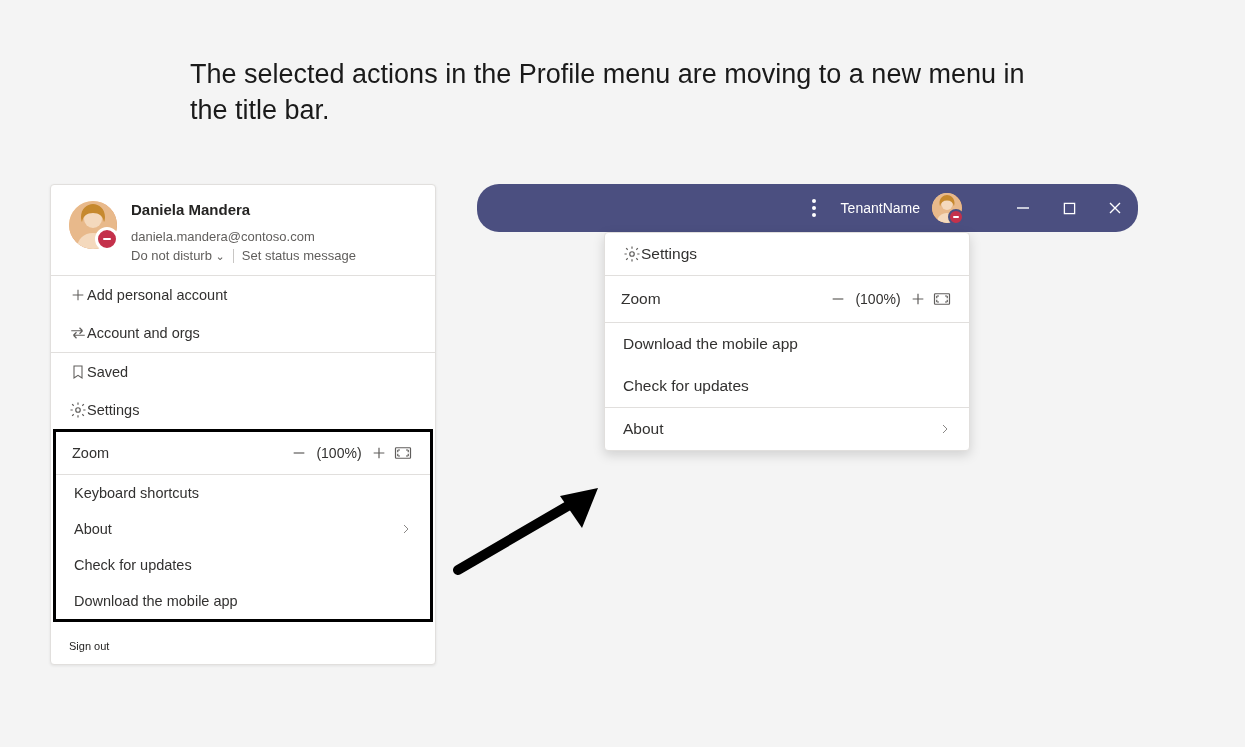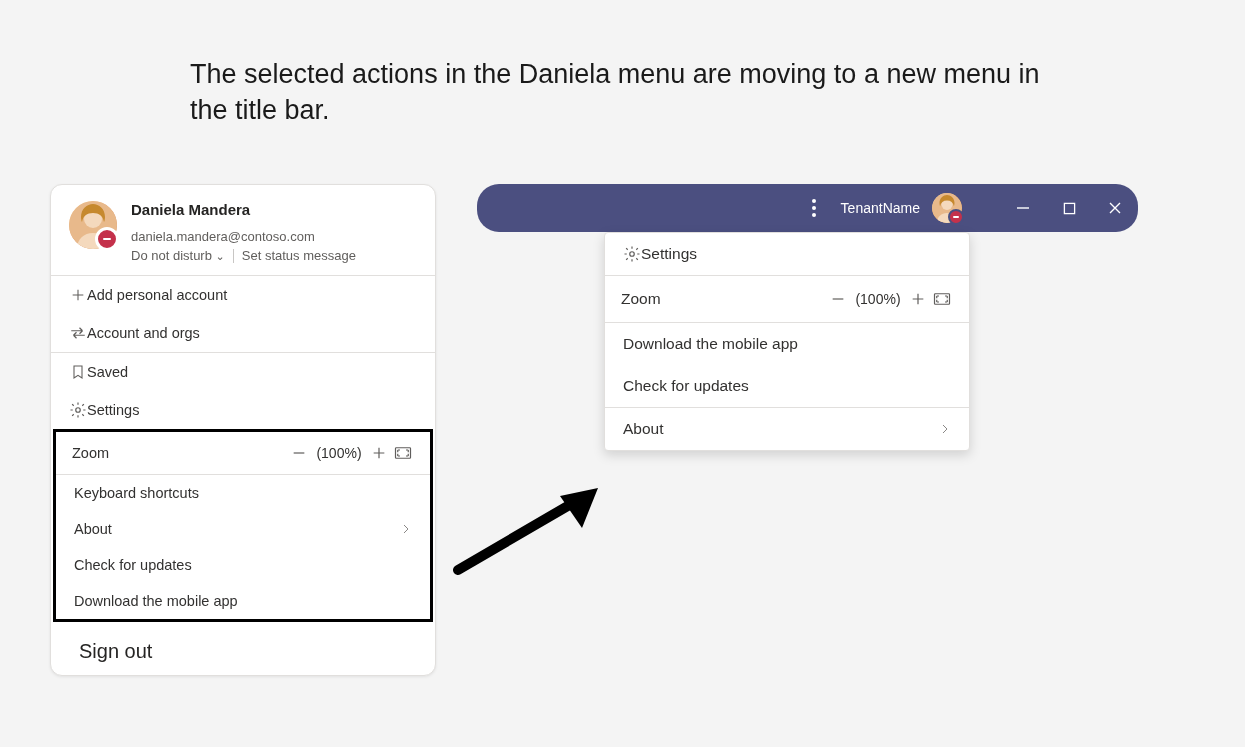--- a/index.html
+++ b/index.html
@@ -1,18 +1,18 @@
 <!DOCTYPE html>
 <html><head>
 <meta charset="utf-8">
 <style>
   html,body{margin:0;padding:0;width:1245px;height:747px;background:#f4f4f4;font-family:"Segoe UI",Arial,sans-serif;color:#252423;}
   .caption{position:absolute;left:190px;top:56px;width:870px;font-size:27px;line-height:1.35;font-weight:400;color:#1a1a1a;}
   
-  .card-left{position:absolute;left:50px;top:184px;width:384px;background:#fff;border:1px solid #e1dfdd;border-radius:12px;box-shadow:0 1px 3px rgba(0,0,0,.08);}
+  .card-left{position:absolute;left:50px;top:184px;width:384px;background:#fff;border:1px solid #e1dfdd;border-radius:4px;box-shadow:0 1px 3px rgba(0,0,0,.08);}
   .profile-header{padding:16px 18px 12px 18px;display:flex;align-items:flex-start;}
   .avatar-wrap{position:relative;width:48px;height:48px;margin-right:14px;flex:0 0 auto;}
   .avatar{width:48px;height:48px;border-radius:50%;background:radial-gradient(circle at 35% 30%,#f8d6a6 0 25%,#e2a06c 55%,#c88a5c 100%);display:flex;align-items:center;justify-content:center;color:#fff;font-size:11px;overflow:hidden;}
   .avatar svg{width:48px;height:48px;}
   .presence{position:absolute;right:-2px;bottom:-2px;width:18px;height:18px;border-radius:50%;background:#c4314b;border:3px solid #fff;display:flex;align-items:center;justify-content:center;}
   .presence::after{content:"";display:block;width:8px;height:2.5px;background:#fff;border-radius:2px;}
   .profile-text .name{font-weight:700;font-size:15px;color:#252423;}
   .profile-text .email{font-size:13px;color:#605e5c;margin-top:11px;}
   .profile-text .status-row{font-size:13px;color:#605e5c;margin-top:4px;display:flex;align-items:center;gap:8px;}
   .status-row .chev{font-size:11px;}
@@ -20,41 +20,41 @@
   .divider-h{height:1px;background:#e1dfdd;}
   .menu-item{display:flex;align-items:center;gap:0;padding:10px 18px;font-size:14.5px;color:#323130;cursor:pointer;}
   .menu-item .ico{width:18px;height:18px;flex:0 0 auto;display:flex;align-items:center;justify-content:center;color:#605e5c;}
   .menu-item .spacer{flex:1;}
   .submenu-chev{color:#8a8886;font-size:15px;}
   .zoom-row{display:flex;align-items:center;gap:2px;padding:10px 16px;font-size:14.5px;color:#323130;}
   .zoom-row .spacer{flex:1;}
   .zoom-btn{width:22px;height:22px;display:flex;align-items:center;justify-content:center;color:#605e5c;cursor:pointer;}
   .zoom-val{color:#323130;font-size:14px;min-width:54px;text-align:center;}
   .highlight-box{border:3px solid #000;margin:0 2px 6px 2px;}
-  .signout{padding:12px 28px;font-size:20px;cursor:pointer;}
+  .signout{padding:12px 18px;font-size:11px;cursor:pointer;}
   
   .titlebar{position:absolute;left:477px;top:184px;width:661px;height:48px;background:#4b4f80;display:flex;align-items:center;color:#fff;border-radius:22px;}
   .tb-spacer{flex:1;}
   .tb-more{width:34px;height:34px;display:flex;align-items:center;justify-content:center;cursor:pointer;}
   .tb-tenant{font-size:14px;margin:0 12px 0 10px;}
   .tb-avatar-wrap{position:relative;width:30px;height:30px;margin-right:18px;}
   .tb-avatar{width:30px;height:30px;border-radius:50%;background:radial-gradient(circle at 35% 30%,#f8d6a6 0 25%,#e2a06c 55%,#c88a5c 100%);overflow:hidden;}
   .tb-presence{position:absolute;right:-2px;bottom:-2px;width:12px;height:12px;border-radius:50%;background:#c4314b;border:2px solid #4b4f80;}
   .tb-presence::after{content:"";display:block;width:6px;height:2px;background:#fff;border-radius:2px;margin:5px auto 0;}
   .winbtn{width:46px;height:48px;display:flex;align-items:center;justify-content:center;cursor:pointer;}
   .card-right{position:absolute;left:604px;top:232px;width:364px;background:#fff;border:1px solid #e1dfdd;border-radius:4px;box-shadow:0 4px 12px rgba(0,0,0,.15);}
   .card-right .menu-item,.card-right .zoom-row{padding-top:12px;padding-bottom:12px;font-size:15.5px;}
   
   .arrow{position:absolute;left:448px;top:480px;width:160px;height:100px;pointer-events:none;}
   svg{display:block;}
 </style>
 </head>
 <body>
 
-<div class="caption">The selected actions in the Daniela menu are moving to a new menu in the title bar.</div>
+<div class="caption">The selected actions in the Profile menu are moving to a new menu in the title bar.</div>
 
 <div class="card-left">
   <div class="profile-header">
     <div class="avatar-wrap">
       <div class="avatar">
         <svg viewBox="0 0 48 48">
             <circle cx="24" cy="24" r="24" fill="#e8b98b"></circle>
             <circle cx="24" cy="18" r="9" fill="#f4d9bd"></circle>
             <path d="M8 48c0-10 7-16 16-16s16 6 16 16" fill="#f4d9bd"></path>
             <path d="M12 16c0-8 6-13 12-13s12 5 12 13c0 3-1 5-1 5-1-6-5-9-11-9s-10 3-11 9c0 0-1-2-1-5z" fill="#c6892e"></path>

